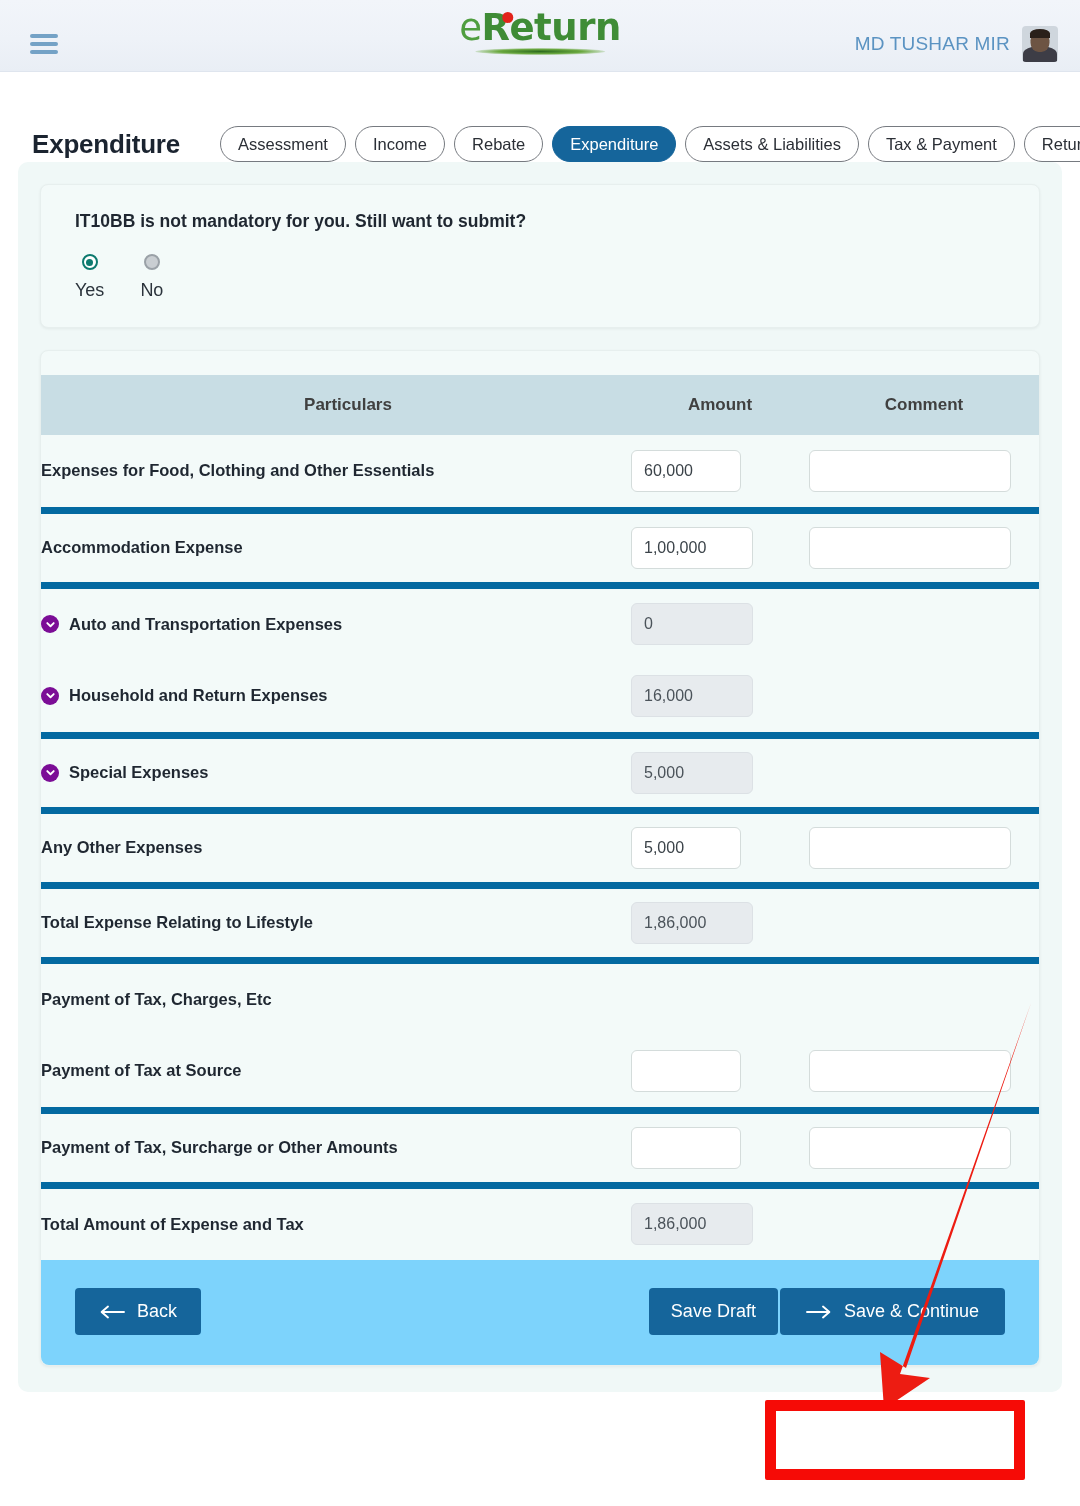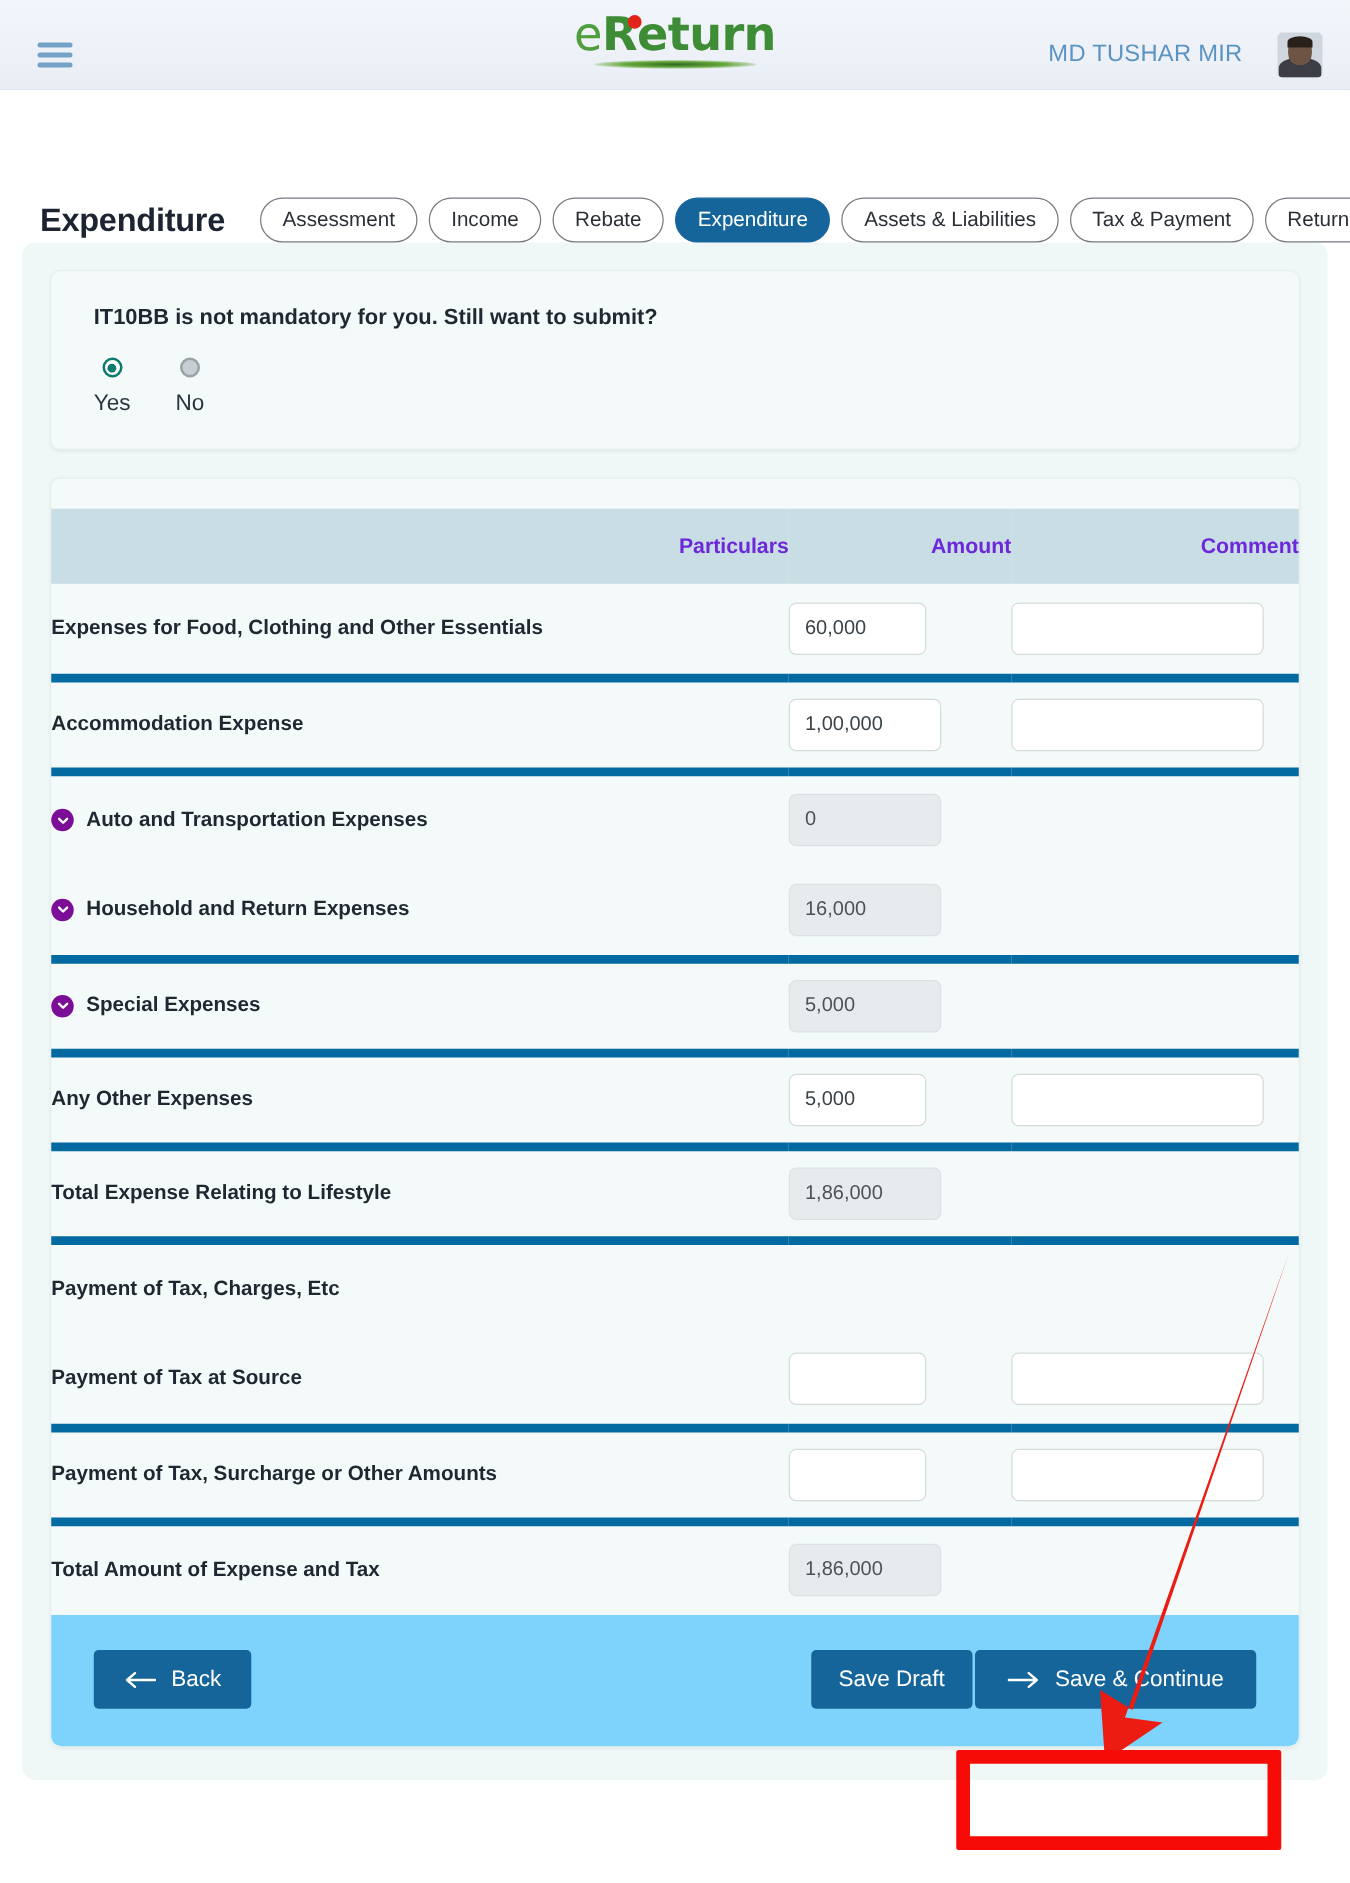--- a/index.html
+++ b/index.html
@@ -72,21 +72,21 @@
     margin: -4px auto 0 auto;
     width: 130px;
     height: 7px;
     border-radius: 50%;
     background: radial-gradient(ellipse at center, #2d6b1f 0%, #6aa83f 45%, rgba(170,210,120,0) 78%);
   }
   .user-area {
     margin-left: auto;
     display: flex;
     align-items: center;
-    gap: 28px;
+    gap: 12px;
     cursor: pointer;
   }
   .user-name {
     font-size: 19px;
     color: #5b93c2;
     letter-spacing: 0.2px;
     white-space: nowrap;
   }
   .avatar {
     width: 36px; height: 36px;
@@ -118,24 +118,23 @@
     border-radius: 50% 50% 0 0;
     background: #3d3d46;
     left: 50%; bottom: 0;
     transform: translateX(-50%);
   }
 
   
   .titlerow {
     display: flex;
     align-items: center;
-    gap: 28px;
-    padding: 92px 0 0 32px;
+    gap: 40px;
+    padding: 72px 0 0 32px;
     height: 62px;
-    margin-top: 12px;
   }
   .page-title {
     font-size: 26px;
     font-weight: bold;
     color: #1b2430;
     letter-spacing: -0.2px;
     white-space: nowrap;
   }
   .tabs {
     display: flex;
@@ -209,22 +208,22 @@
     border-radius: 8px;
     box-shadow: 0 1px 3px rgba(0,0,0,0.06);
     padding: 24px 0 0 0;
     margin-bottom: 0;
   }
   .tbl { width: 100%; border-collapse: collapse; }
   .tbl thead th {
     background: #c8dde4;
     font-size: 17px;
     font-weight: bold;
-    color: #6d28d9;
-    text-align: right;
+    color: #404040;
+    text-align: center;
     padding: 18px 0 18px 0;
     height: 60px;
   }
   .tbl thead th.c1 { padding-left: 24px; }
   .tbl tbody td {
     padding: 0;
     vertical-align: middle;
     height: 75px;
   }
   .tbl tbody tr.rowline > td { border-bottom: 7px solid #0369a1; }

